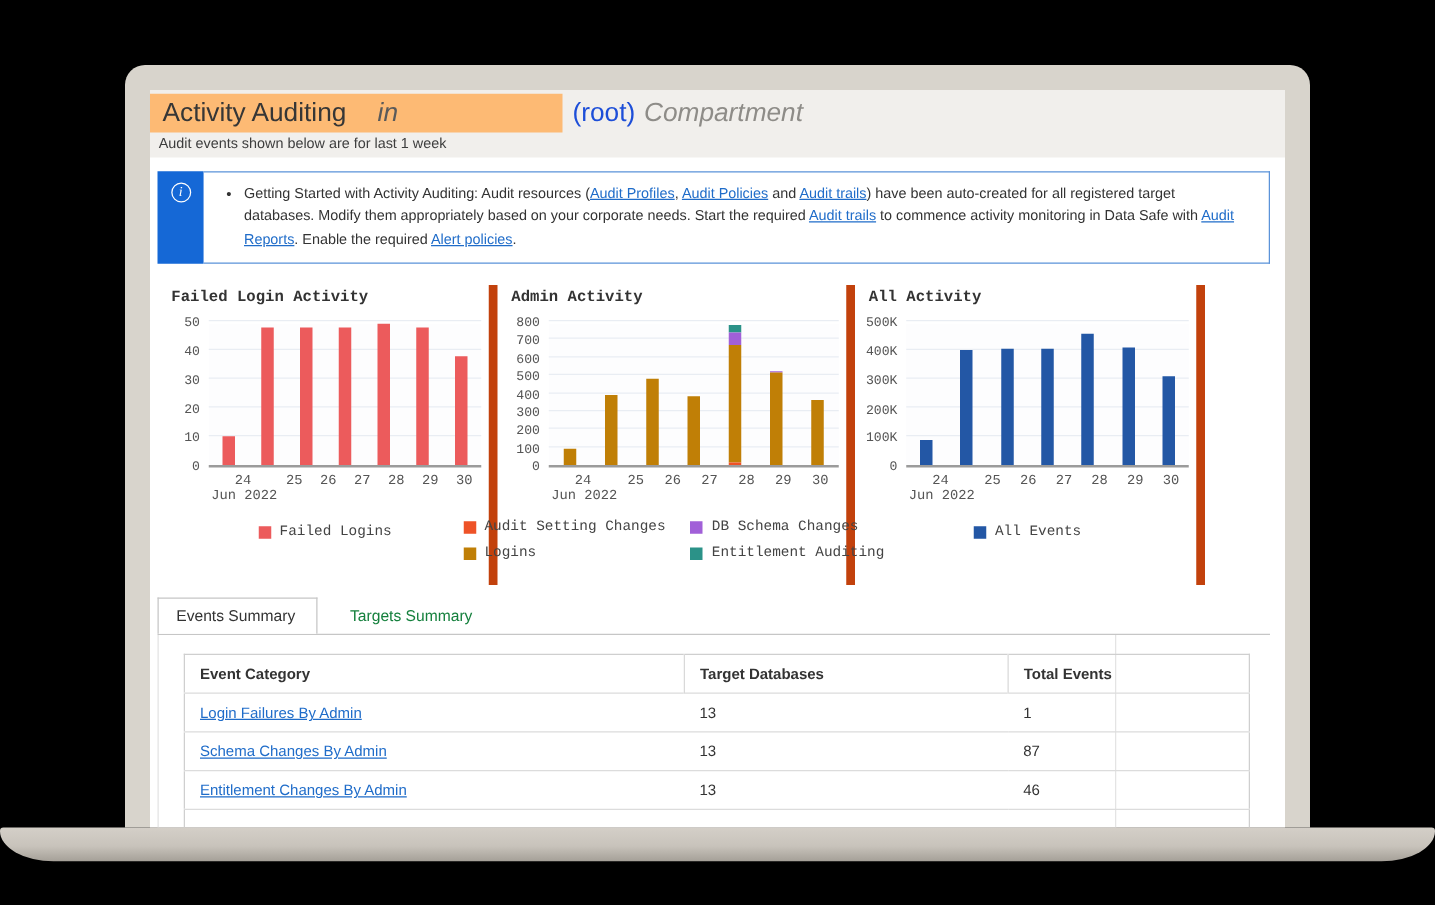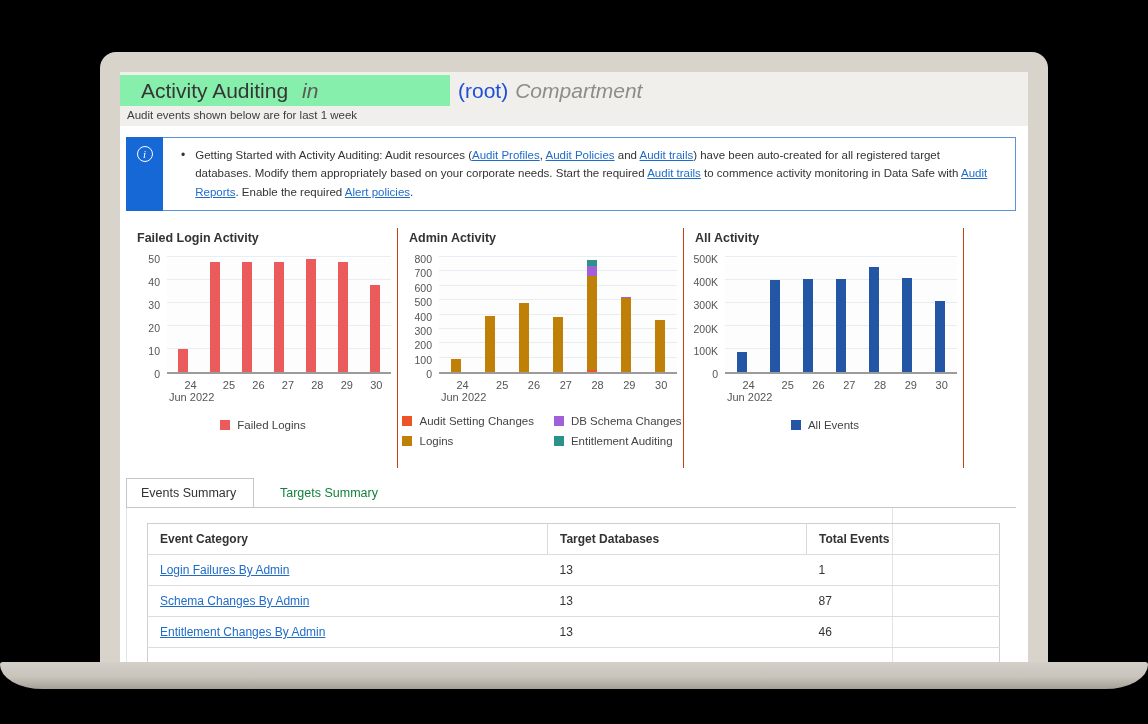--- a/index.html
+++ b/index.html
@@ -12,42 +12,42 @@
     background:#d8d4cc; border-radius:16px 16px 0 0; }
   .screen { position:absolute; left:20px; top:20px; width:908px; height:590px;
     background:#ffffff; overflow:hidden; }
   .laptop-base { position:absolute; left:0; top:662px; width:1148px; height:27px;
     background:linear-gradient(#d4cfc8, #c8c3bb 55%, #a5a098);
     border-radius:3px 3px 46px 46px / 3px 3px 26px 26px; }
 
   
   .header { position:absolute; left:0; top:0; width:908px; height:54px; background:#f1efec; }
   .title-row { position:absolute; left:0; top:3px; height:31px; display:flex; align-items:center; white-space:nowrap; }
-  .title-white { width:330px; height:31px; background:#86efac; display:flex; align-items:center; padding-left:21px; }
+  .title-white { width:330px; height:31px; background:#fdba74; display:flex; align-items:center; padding-left:10px; }
   .page-title { font-size:21px; color:#363636; }
-  .title-in { font-size:21px; font-style:italic; color:#5a5a5a; margin-left:14px; }
+  .title-in { font-size:21px; font-style:italic; color:#5a5a5a; margin-left:25px; }
   .title-rest { padding-left:8px; display:flex; align-items:center; }
   .title-root { font-size:21px; color:#1d4ed8; }
   .title-comp { font-size:21px; font-style:italic; color:#8e8c88; margin-left:7px; }
   .subtitle { position:absolute; left:7px; top:37px; font-size:11.5px; color:#3d3d3d; }
 
   
   .banner { position:absolute; left:6px; top:65px; width:890px; height:74px; display:flex; }
   .banner-stripe { width:37px; background:#1568d6; color:#fff; display:flex; justify-content:center; padding-top:9px; }
   .info-glyph { width:16px; height:16px; border:1.5px solid #fff; border-radius:50%;
     font-size:11px; line-height:14px; text-align:center; font-style:italic; font-family:"Liberation Serif", serif; }
   .banner-body { flex:1; background:#fff; border:1px solid #5b93d9; border-left:none;
     padding:8px 16px 6px 12px; display:flex; }
   .banner-bullet { font-size:12px; color:#333; margin:2px 10px 0 6px; }
   .banner-text { font-size:11.5px; color:#333; line-height:1.6; }
   .banner-text a, .cell-link { color:#1f6cc9; text-decoration:underline; cursor:pointer; }
 
   
   .charts { position:absolute; left:6px; top:156px; width:896px; height:240px; display:flex; }
-  .chart-panel { box-sizing:border-box; padding:3px 6px 0 9px; border-right:1px solid #c2410c; }
+  .chart-panel { box-sizing:border-box; padding:3px 6px 0 9px; border-right:7px solid #c2410c;font-family:Liberation Mono, monospace; }
   .chart-panel.p1 { width:272px; } .chart-panel.p2 { width:286px; } .chart-panel.p3 { width:280px; }
   .charts-filler { flex:1; }
   .chart-title { font-size:12.5px; font-weight:bold; color:#333; margin:0 0 6px 2px; }
   .plot-row { display:flex; margin-top:14px; }
   .y-axis { width:32px; position:relative; height:115px; }
   .y-tick { position:absolute; right:7px; font-size:10.5px; color:#555; white-space:nowrap; }
   .plot { position:relative; flex:1; height:115px; border-bottom:2px solid #9b9b9b; background:#fdfdfe; }
   .gridline { position:absolute; left:0; right:0; height:1px; background:#e9edf3; }
   .bars { position:absolute; left:0; right:0; top:0; bottom:0; display:flex; }
   .bar-slot { flex:1; display:flex; justify-content:center; align-items:flex-end; height:100%; }

